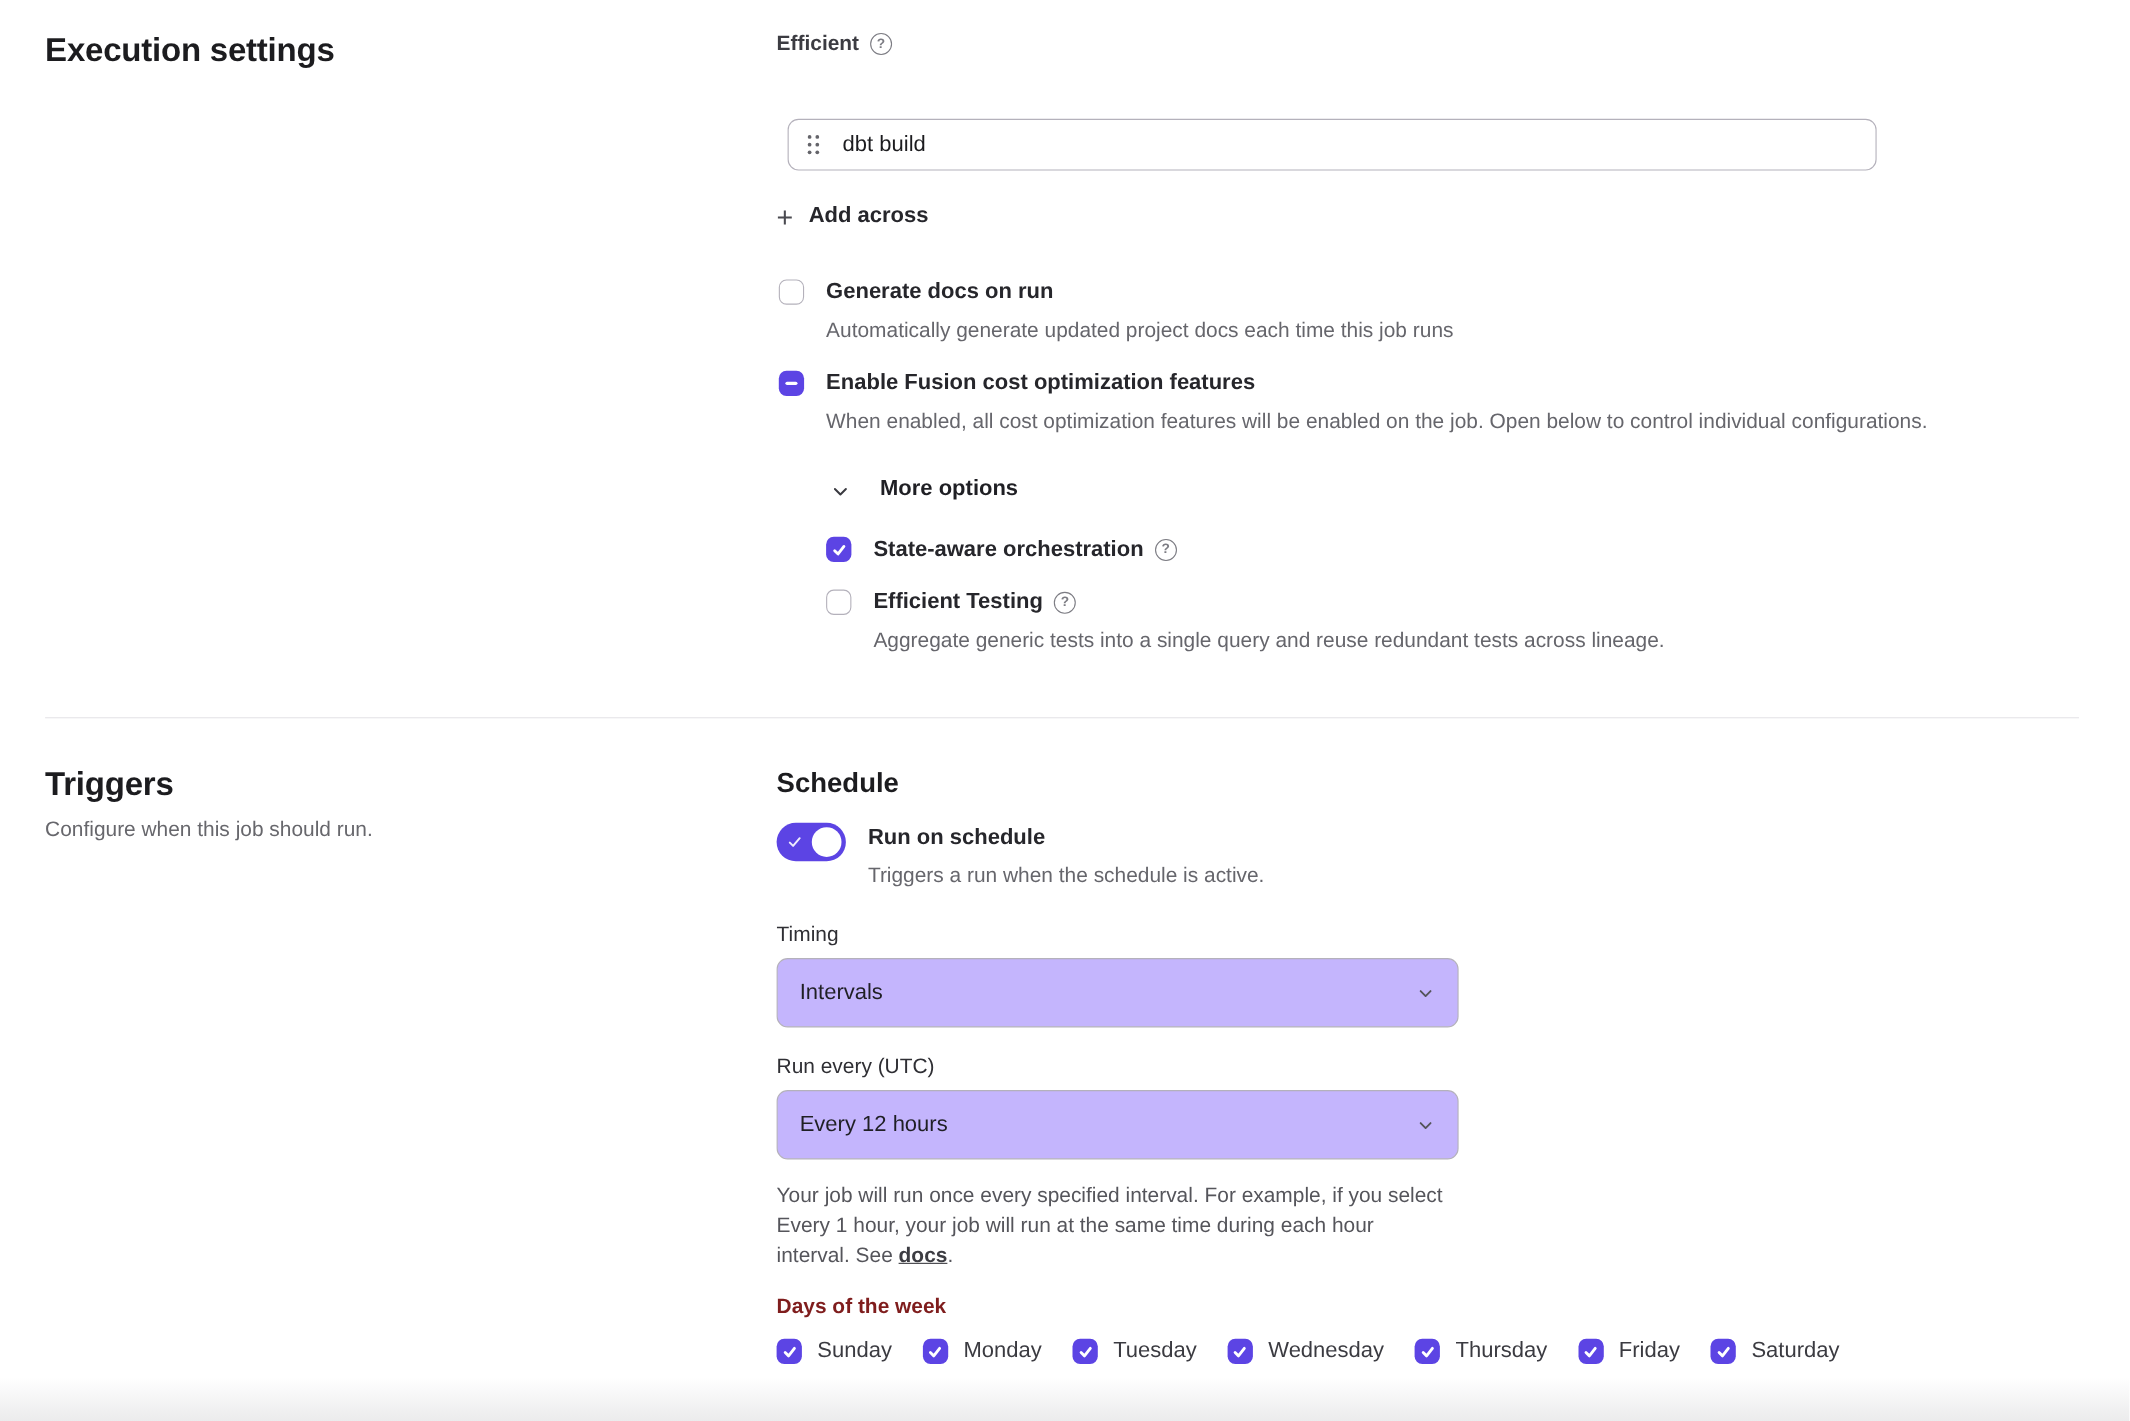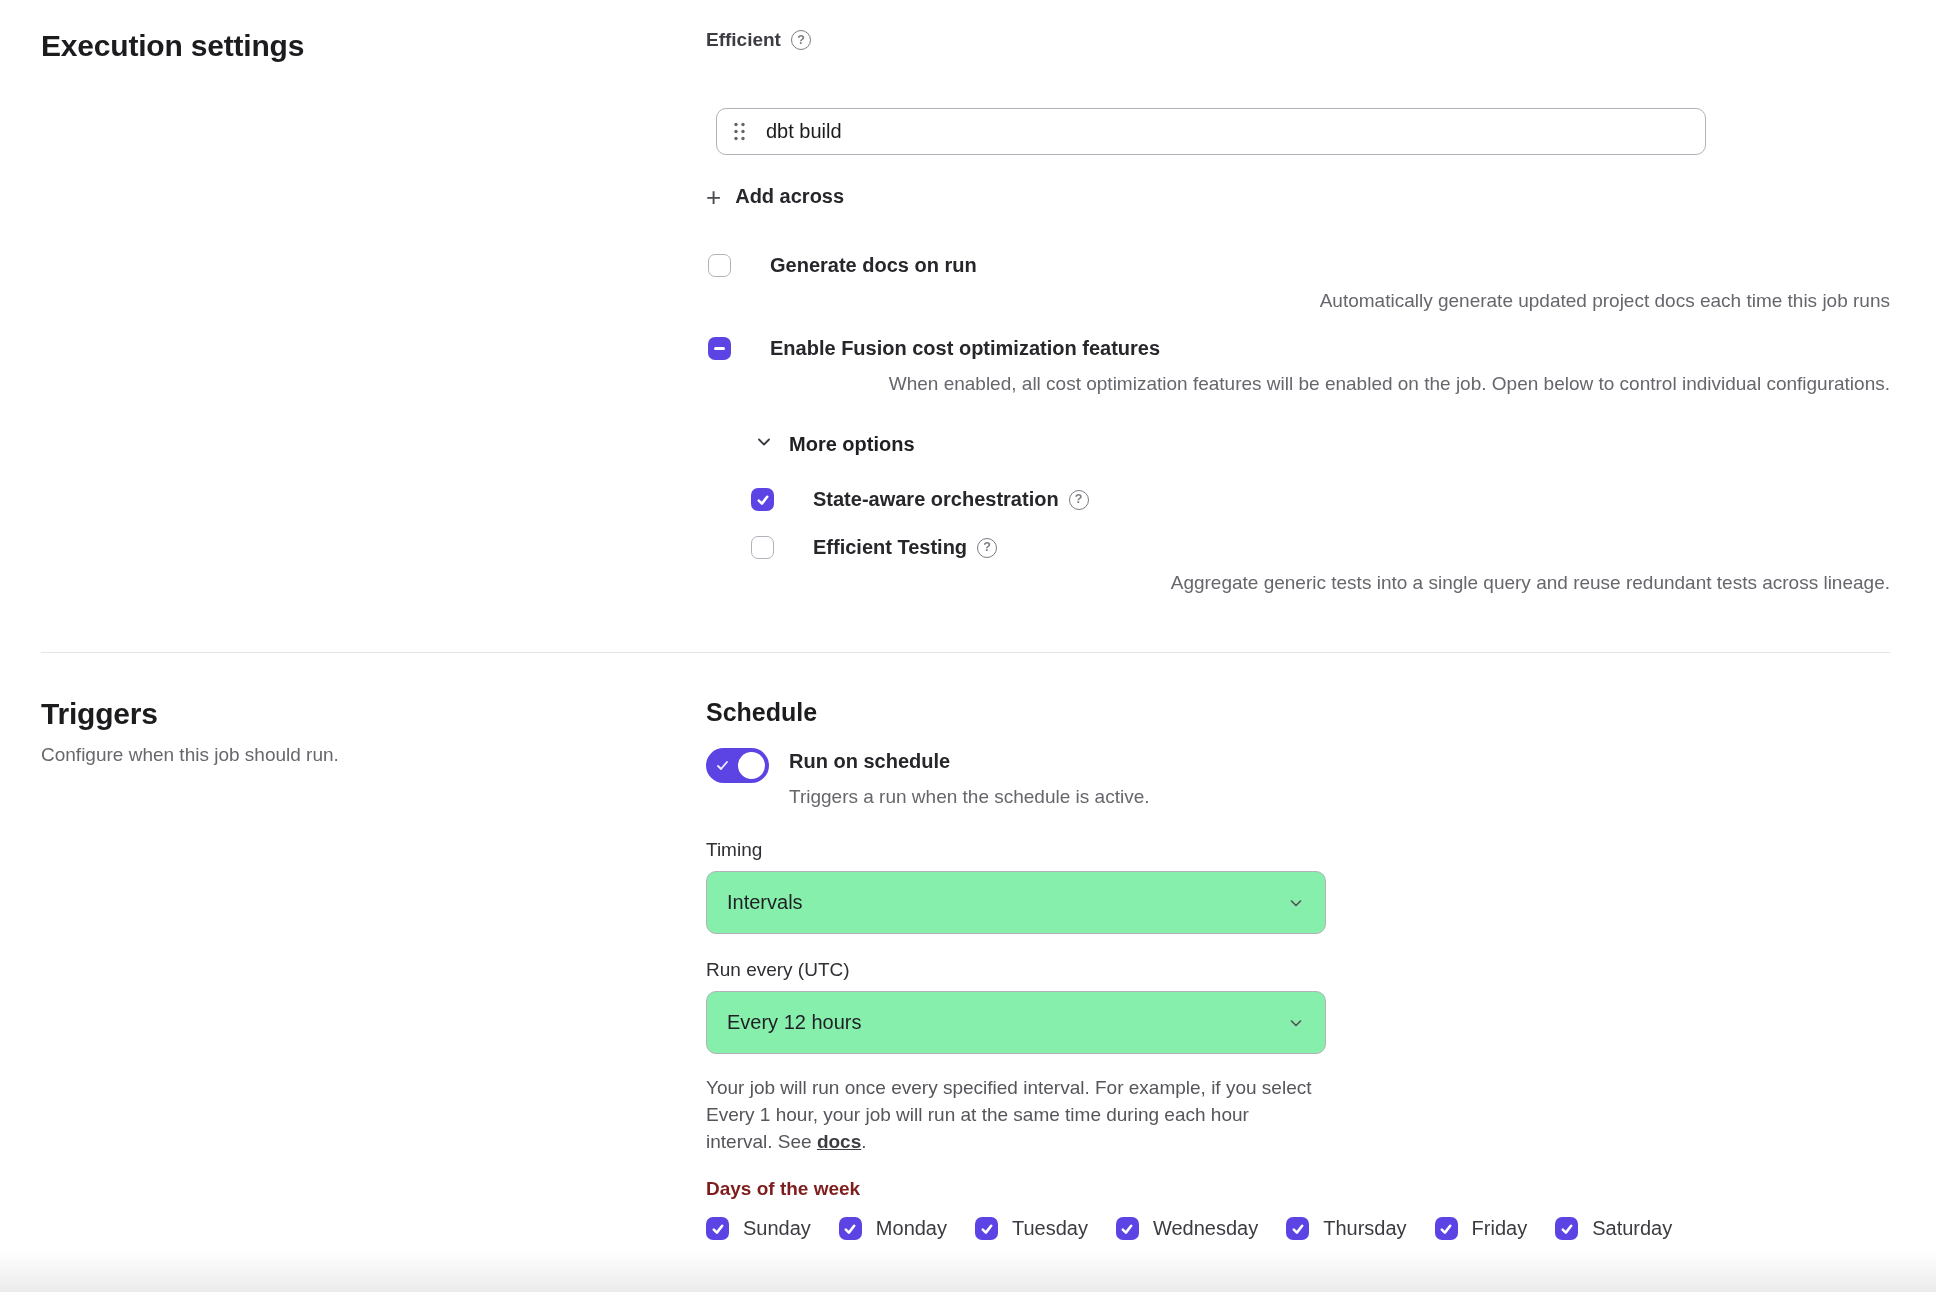--- a/index.html
+++ b/index.html
@@ -37,53 +37,53 @@
   .command-input input{border:none;outline:none;flex:1;font-size:20px;color:var(--text-dark);
     font-family:inherit;background:transparent;}
 
   
   .add-command{display:inline-flex;align-items:center;gap:14px;background:none;border:none;
     cursor:pointer;margin-bottom:44px;font-family:inherit;}
   .plus-icon{font-size:26px;font-weight:400;color:#4a4a50;line-height:22px;}
   .add-command-label{font-size:20px;font-weight:700;color:#26262b;}
 
   
-  .opt-row{display:flex;align-items:flex-start;gap:39px;margin-left:2px;text-align:right;}
+  .opt-row{display:flex;align-items:flex-start;gap:20px;margin-left:2px;}
   .opt-body{flex:1;min-width:0;}
   .opt-label-row{display:flex;align-items:center;gap:10px;}
   .opt-label{font-size:20px;font-weight:700;color:#26262b;line-height:27px;}
   .opt-desc{margin-top:9px;font-size:19px;color:var(--text-desc);line-height:26px;}
 
   .cb{width:23px;height:23px;border-radius:7px;flex:0 0 auto;margin-top:2px;
     display:inline-flex;align-items:center;justify-content:center;cursor:pointer;}
   .cb.unchecked{background:#fff;border:1.5px solid var(--border);}
   .cb.checked,.cb.indeterminate{background:var(--accent);border:none;}
   .cb .dash{width:11px;height:3.6px;border-radius:2px;background:#fff;} .gap-36{height:36px;} .gap-30{height:30px;} .gap-21{height:21px;}
 
   
-  .more-options{display:flex;align-items:flex-start;gap:16px;margin-left:49px;cursor:pointer;}
+  .more-options{display:flex;align-items:flex-end;gap:27px;margin-left:49px;cursor:pointer;}
   .more-options-label{font-size:20px;font-weight:700;color:#1f1f24;}
   .sub-opts{margin-left:43px;}
 
   .divider{border:none;border-top:1px solid var(--divider);margin:56px 0 0 0;}
 
   .section-2{padding-top:43px;}
   h2{font-size:25px;font-weight:700;color:var(--text-dark);line-height:32px;margin-bottom:20px;}
 
   
   .toggle-row{display:flex;align-items:flex-start;gap:20px;margin-bottom:28px;}
   .toggle{position:relative;width:63px;height:35px;border-radius:18px;background:var(--accent);
     flex:0 0 auto;cursor:pointer;}
   .toggle .knob{position:absolute;top:4px;left:32px;width:27px;height:27px;border-radius:50%;background:#fff;}
   .toggle svg{position:absolute;left:9px;top:10px;}
 
   
   .field-group{margin-bottom:24px;}
   .select-label{display:block;font-size:19px;color:#2f2f34;line-height:24px;margin-bottom:9px;}
-  .select{width:620px;height:63px;border:1px solid var(--border);border-radius:10px;background:#86efac;
+  .select{width:620px;height:63px;border:1px solid var(--border);border-radius:10px;background:#c4b5fd;
     display:flex;align-items:center;justify-content:space-between;padding:0 20px 0 20px;cursor:pointer;}
   .select-value{font-size:20px;color:#1f1f24;}
 
   .help-text{max-width:610px;font-size:19px;color:#55555b;line-height:27px;margin-top:-4px;}
   .help-text a{color:#3c3c42;font-weight:700;text-decoration:underline;cursor:pointer;}
 
   .days-label{margin-top:22px;font-size:19px;font-weight:700;color:#7f1d1d;line-height:24px;margin-bottom:16px;}
   .days-row{display:flex;align-items:center;gap:28px;}
   .day-item{display:flex;align-items:center;gap:14px;}
   .day-item .cb{margin-top:0;}

